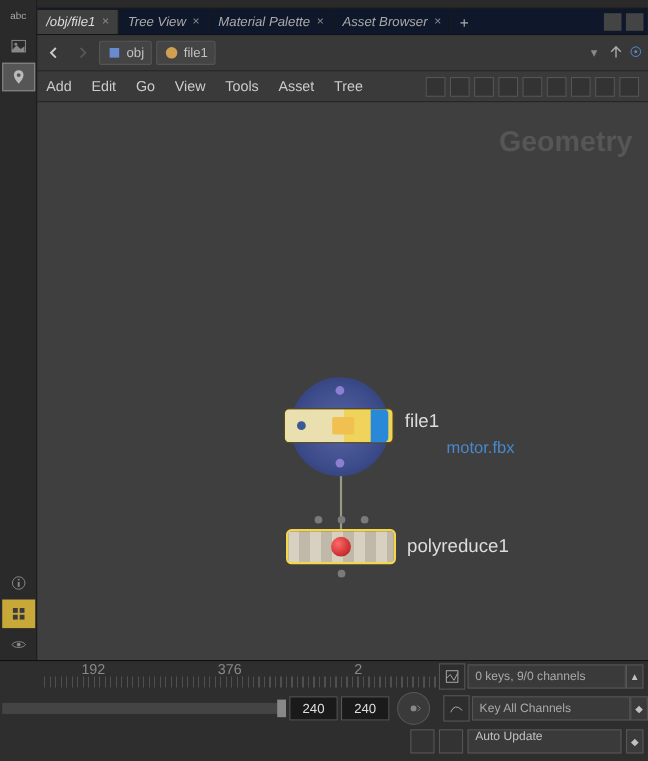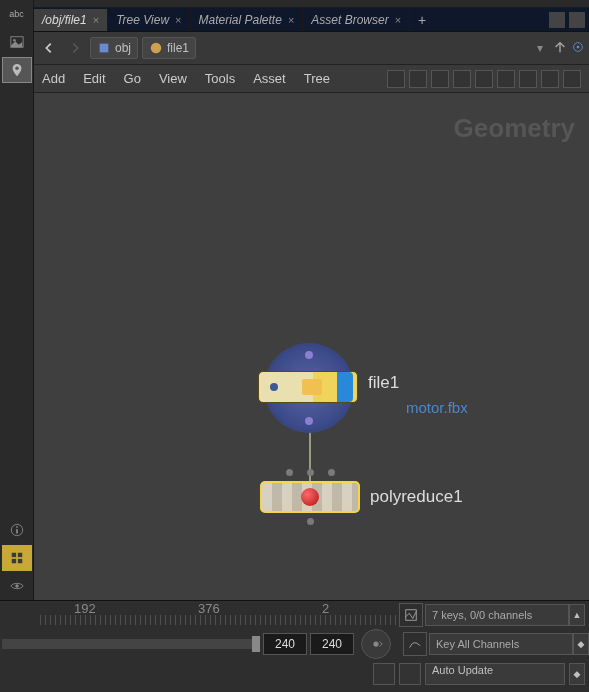--- a/index.html
+++ b/index.html
@@ -266,21 +266,21 @@
       <div class="tick-ruler"></div>
     </div>
     <div class="right-controls">
       <div class="key-btn">
         <svg class="icon" viewBox="0 0 16 16">
             <rect x="2" y="2" width="12" height="12" fill="none" stroke="#aaa"></rect>
             <path d="M2 10 L6 6 L10 12 L14 4" stroke="#aaa" fill="none"></path>
           </svg>
       </div>
       <div class="key-field">
-        <span>7 keys, 0/0 channels</span>
+        <span>0 keys, 9/0 channels</span>
       </div>
       <div class="chev">▲</div>
     </div>
   </div>
 
   <div class="timeline-mid">
     <div class="scrub">
       <div class="scrub-handle"></div>
     </div>
     <div class="frame-box">

